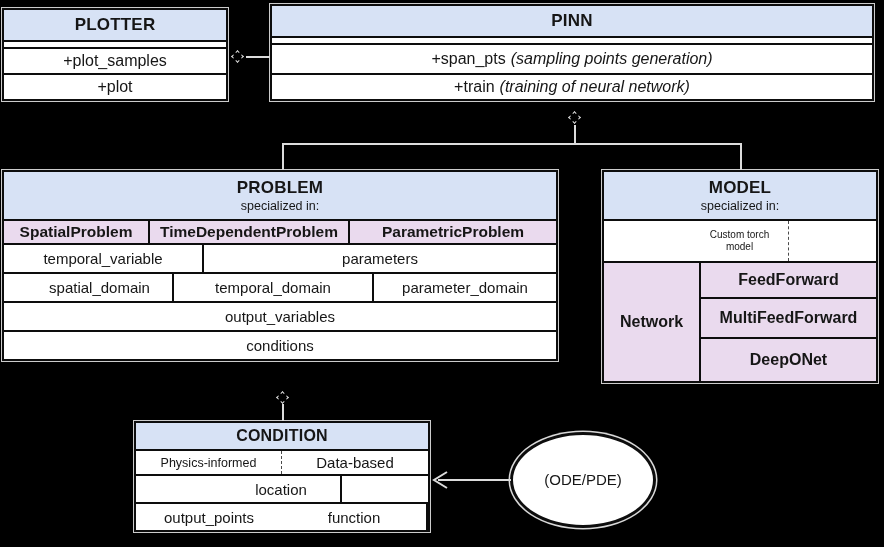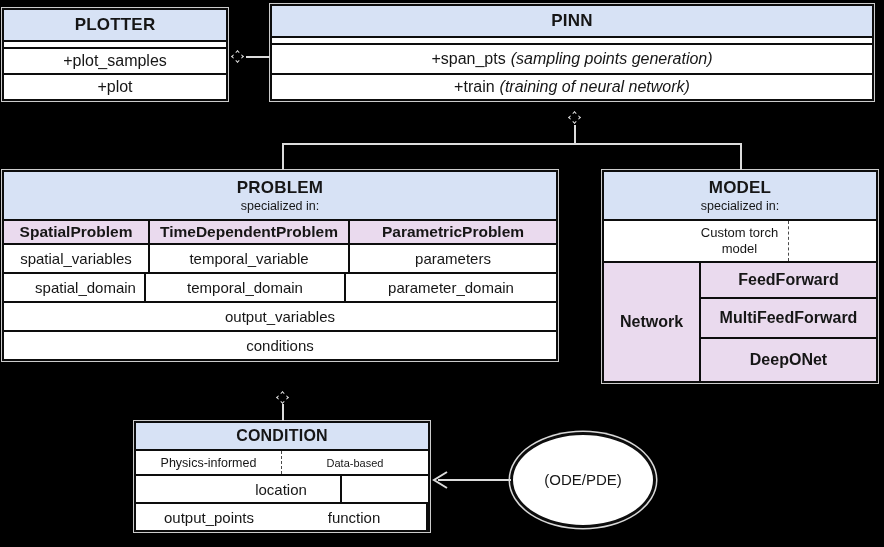--- a/index.html
+++ b/index.html
@@ -83,64 +83,63 @@
   <div class="hdr" style="height:47px;">
     <div class="t">PROBLEM</div>
     <div class="s">specialized in:</div>
   </div>
   <div class="cells row" style="height:24px;">
     <div class="cell pink bdr-r" style="width:146px;">SpatialProblem</div>
     <div class="cell pink bdr-r" style="width:200px;">TimeDependentProblem</div>
     <div class="cell pink" style="flex:1;">ParametricProblem</div>
   </div>
   <div class="cells row" style="height:29px;">
-    <div class="cell attr bdr-r" style="width:146px;">spatial_variables</div>
     <div class="cell attr bdr-r" style="width:200px;">temporal_variable</div>
     <div class="cell attr" style="flex:1;">parameters</div>
   </div>
   <div class="cells row" style="height:29px;">
-    <div class="cell attr bdr-r" style="width:142px;padding-left:23px;">spatial_domain</div>
+    <div class="cell attr bdr-r" style="width:170px;padding-left:23px;">spatial_domain</div>
     <div class="cell attr bdr-r" style="width:200px;">temporal_domain</div>
     <div class="cell attr" style="flex:1;">parameter_domain</div>
   </div>
   <div class="row attr" style="height:29px;">
     <span>output_variables</span>
   </div>
   <div class="row attr" style="height:29px;">
     <span>conditions</span>
   </div>
 </div>
 
 <div class="box" style="left:602px; top:170px; width:276px;">
   <div class="hdr" style="height:47px;">
     <div class="t">MODEL</div>
     <div class="s">specialized in:</div>
   </div>
   <div class="cells row" style="height:42px;">
-    <div class="cell dash-v" style="width:97px; font-size:13px; line-height:1.2; padding:4px 4px;">
+    <div class="cell dash-v" style="width:97px; font-size:10px; line-height:1.2; padding:4px 4px;">
       <span>Custom torch model</span>
     </div>
   </div>
   <div class="cells row" style="height:120px;">
     <div class="cell pink bdr-r" style="width:97px; font-size:16px;">Network</div>
     <div style="flex:1; display:flex; flex-direction:column;">
       <div class="cell pink" style="height:34px; font-size:16px;">FeedForward</div>
       <div class="cell pink" style="flex:1; border-top:2px solid var(--border); border-bottom:2px solid var(--border); font-size:16px;">MultiFeedForward</div>
       <div class="cell pink" style="height:42px; font-size:16px;">DeepONet</div>
     </div>
   </div>
 </div>
 
 <div class="box" style="left:134px; top:421px; width:296px;">
   <div class="hdr" style="height:26px;">
     <div class="t" style="font-size:16px;">CONDITION</div>
   </div>
   <div class="cells row" style="height:25px;">
     <div class="cell dash-v" style="width:146px; font-size:12.5px;">Physics-informed</div>
-    <div class="cell" style="flex:1; font-size:11px;">Data-based</div>
+    <div class="cell" style="flex:1; font-size:15px;">Data-based</div>
   </div>
   <div class="cells row" style="height:28px;">
     <div class="cell attr bdr-r" style="width:120px;">location</div>
   </div>
   <div class="cells row" style="height:28px;">
     <div class="cell attr" style="flex:1;">output_points</div>
     <div class="cell attr bdr-r" style="width:146px;">function</div>
   </div>
 </div>
 

